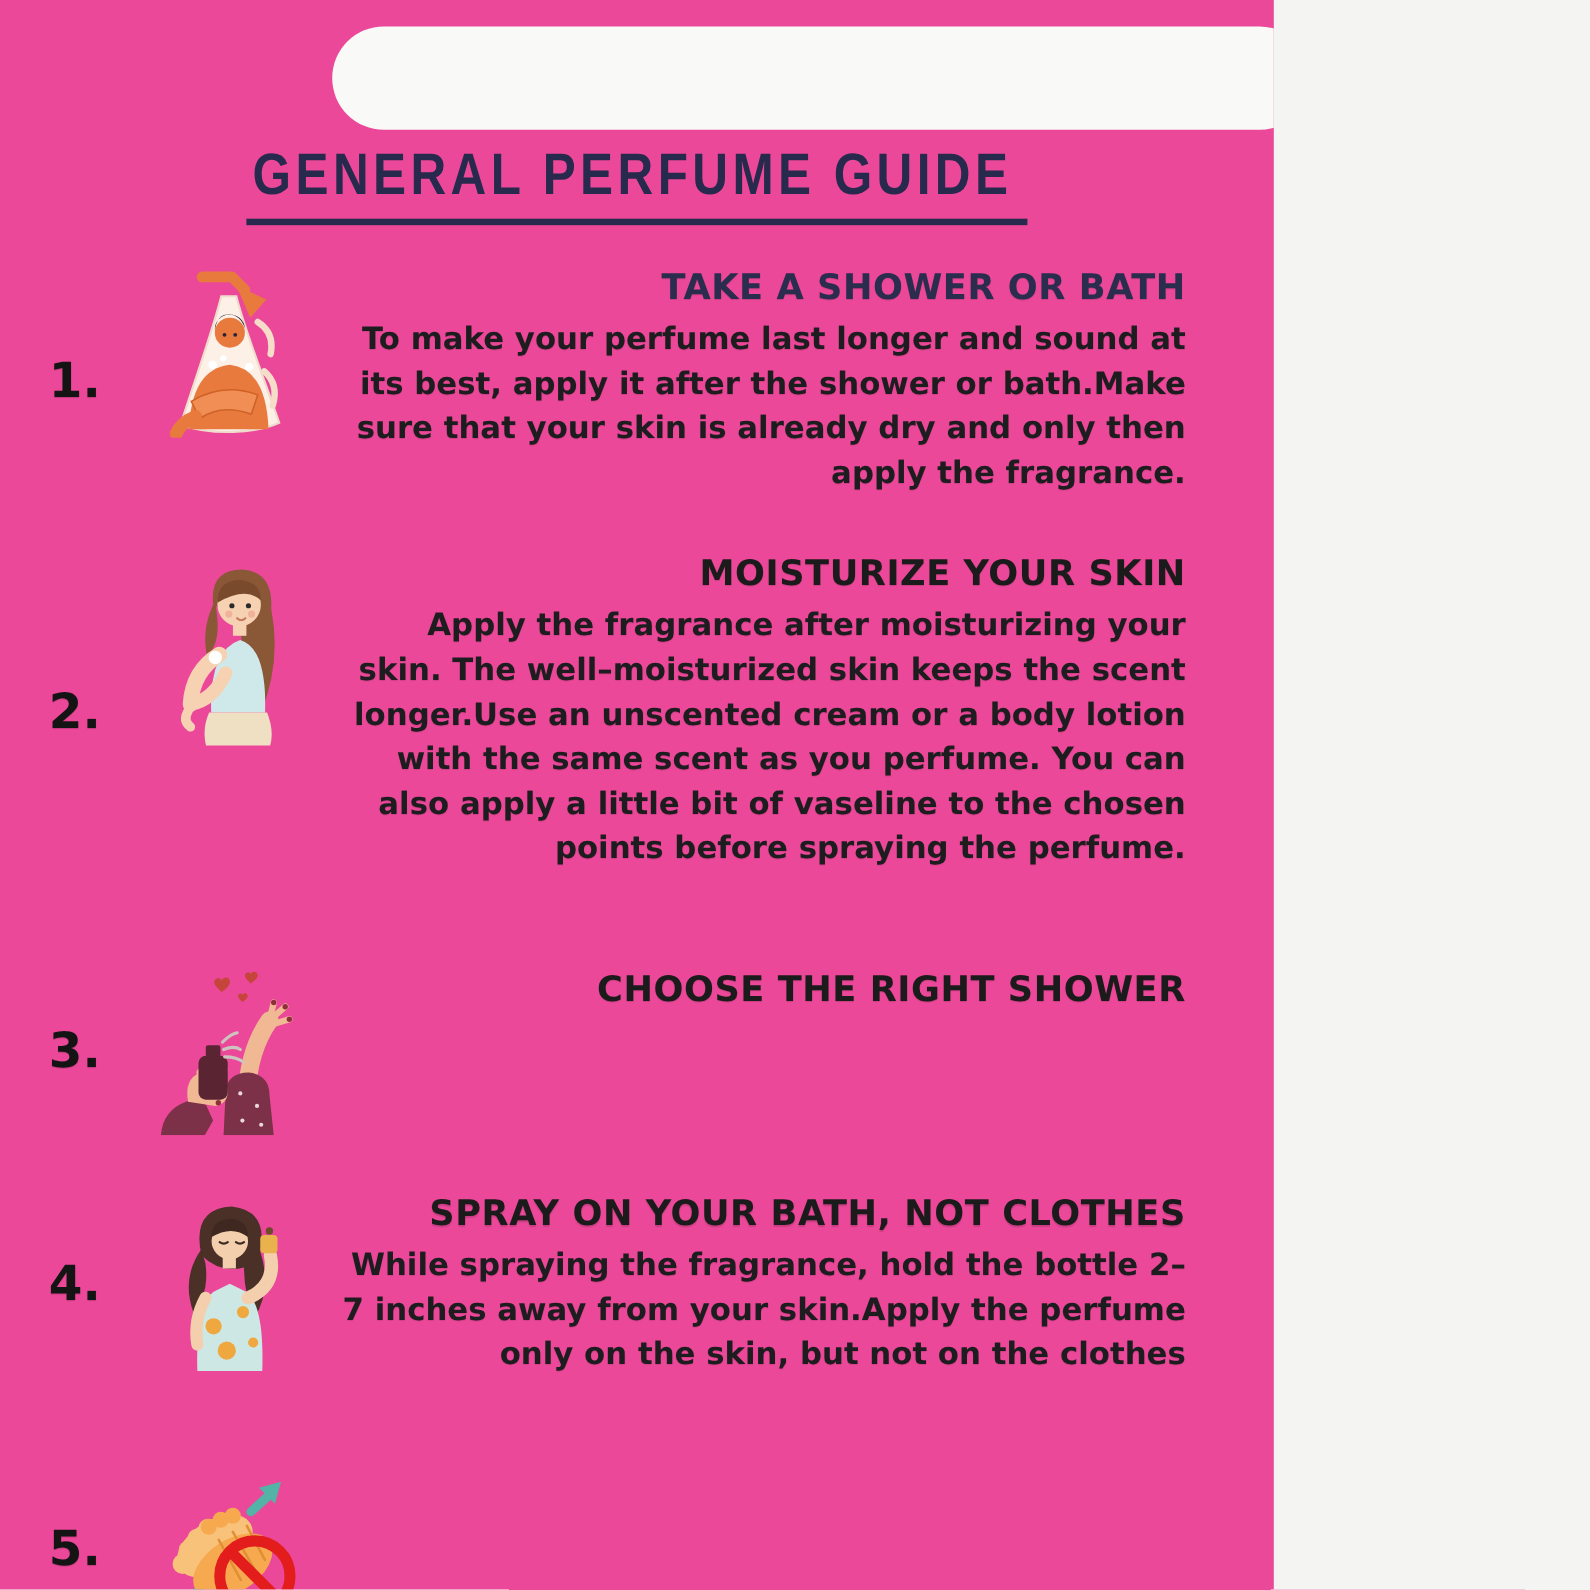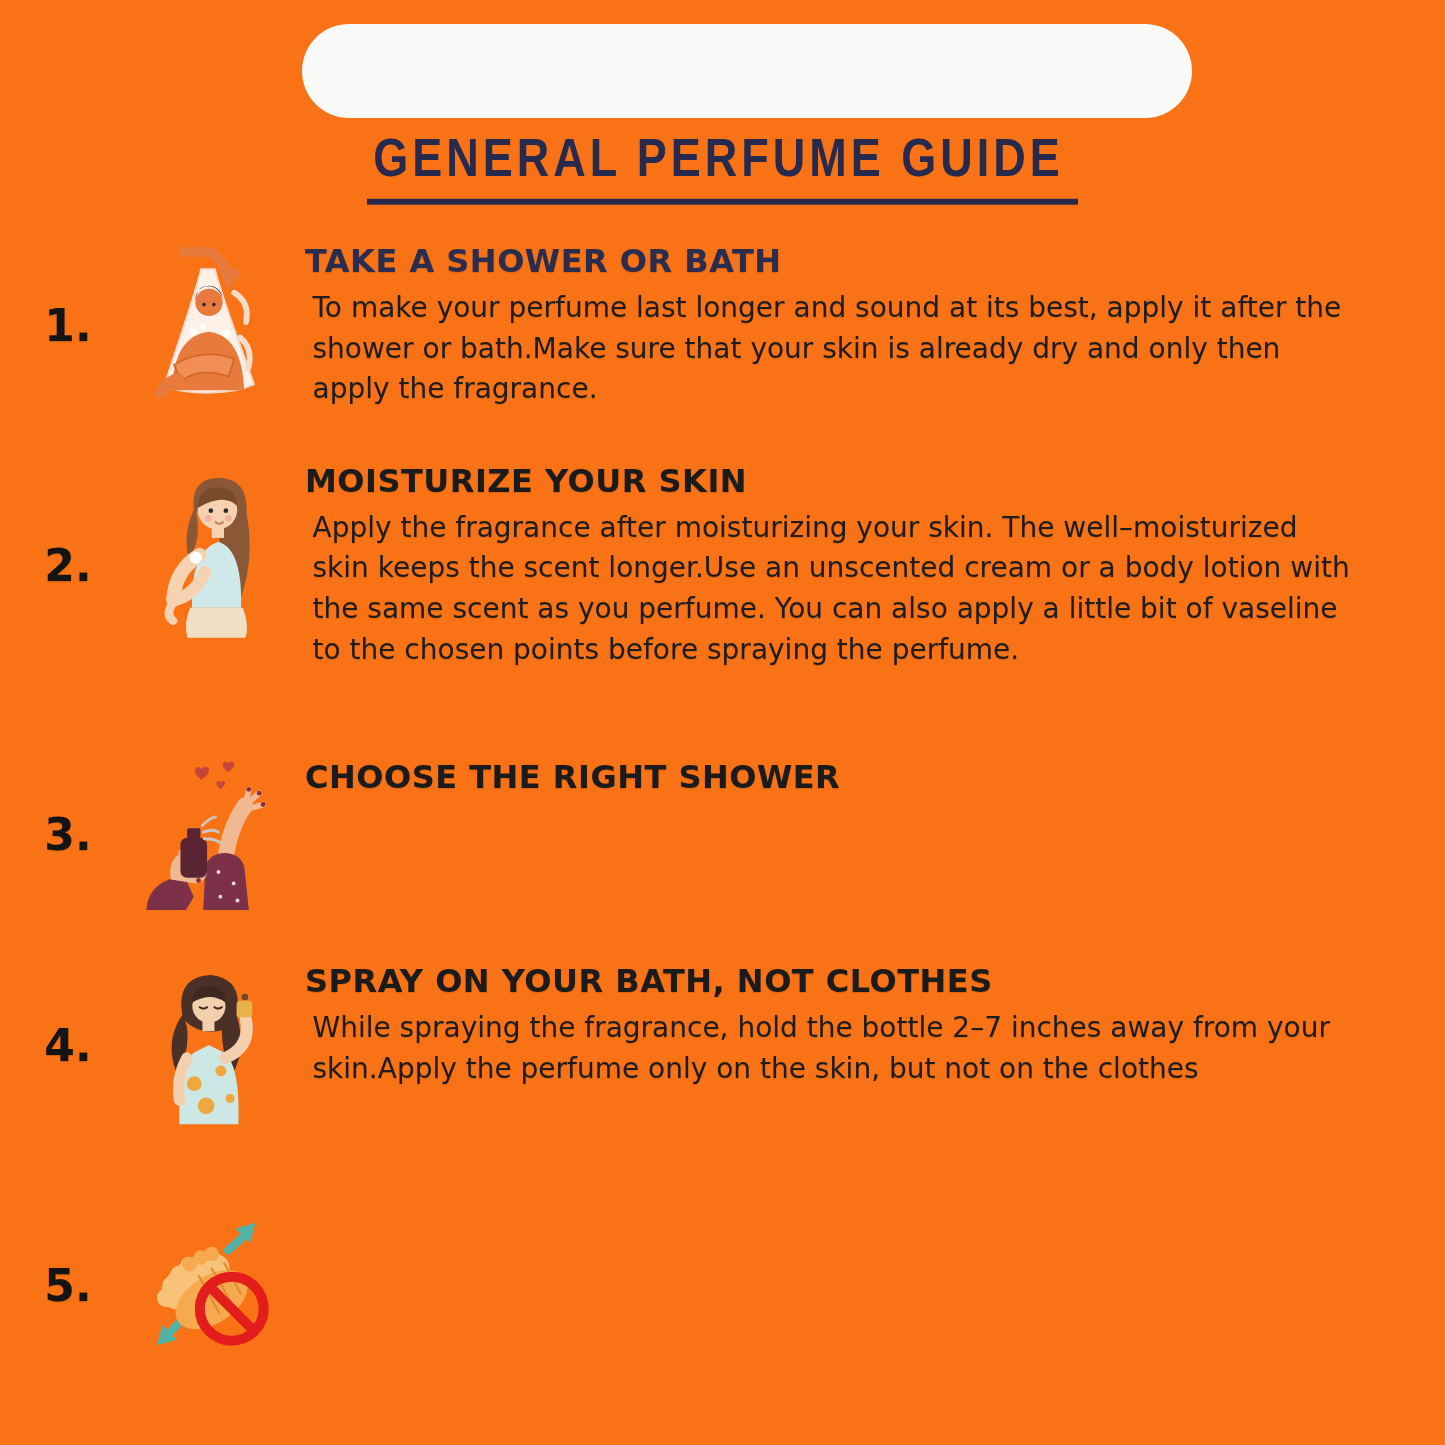--- a/index.html
+++ b/index.html
@@ -1,18 +1,18 @@
 <!DOCTYPE html>
 <html><head>
 <meta charset="utf-8">
 <style>
   html,body { margin:0; padding:0; background:#f4f4f3; }
   .page {
-    position:relative; width:1445px; height:1445px; overflow:hidden;
-    background:#f97316;
+    position:relative; width:1158px; height:1445px; overflow:hidden;
+    background:#ec4899;
     font-family:"DejaVu Sans","Liberation Sans",sans-serif;
     color:#1d1d1f;
   }
   .top-card {
     position:absolute; left:302px; top:24px; width:890px; height:94px;
     background:#f9f9f8; border-radius:47px;
   }
   .title-wrap { position:absolute; top:128px; left:0; width:100%; text-align:center; }
   .title {
     display:inline-block;
@@ -34,31 +34,31 @@
   .sec-3 { margin-top:88px; }
   .sec-4 { margin-top:52px; }
   .sec-5 { margin-top:84px; }
   .num {
     align-self:center; justify-self:center;
     padding-left:26px;
     font-size:44px; font-weight:700; color:#141414;
     text-shadow:0 1px 1px rgba(0,0,0,.18);
   }
   .icon { justify-self:center; line-height:0; }
-  .content { padding-right:80px; text-align:left; }
+  .content { padding-right:80px; text-align:right; }
   .heading {
     margin:0 0 8px 0;
     font-size:32px; font-weight:700; letter-spacing:.5px;
     color:#1b1b1b;
     text-shadow:0 1px 1px rgba(0,0,0,.15);
   }
   .heading.navy { color:#2b2d4e; }
   .body {
     margin:0 auto; max-width:1045px;
-    font-size:28px; line-height:1.45; font-weight:400;
+    font-size:28px; line-height:1.45; font-weight:700;
     color:#1d1d1f;
     text-shadow:0 1px 1px rgba(0,0,0,.12);
   }
 </style>
 </head>
 <body>
 
 <div class="page">
 
   <div class="top-card"></div>

